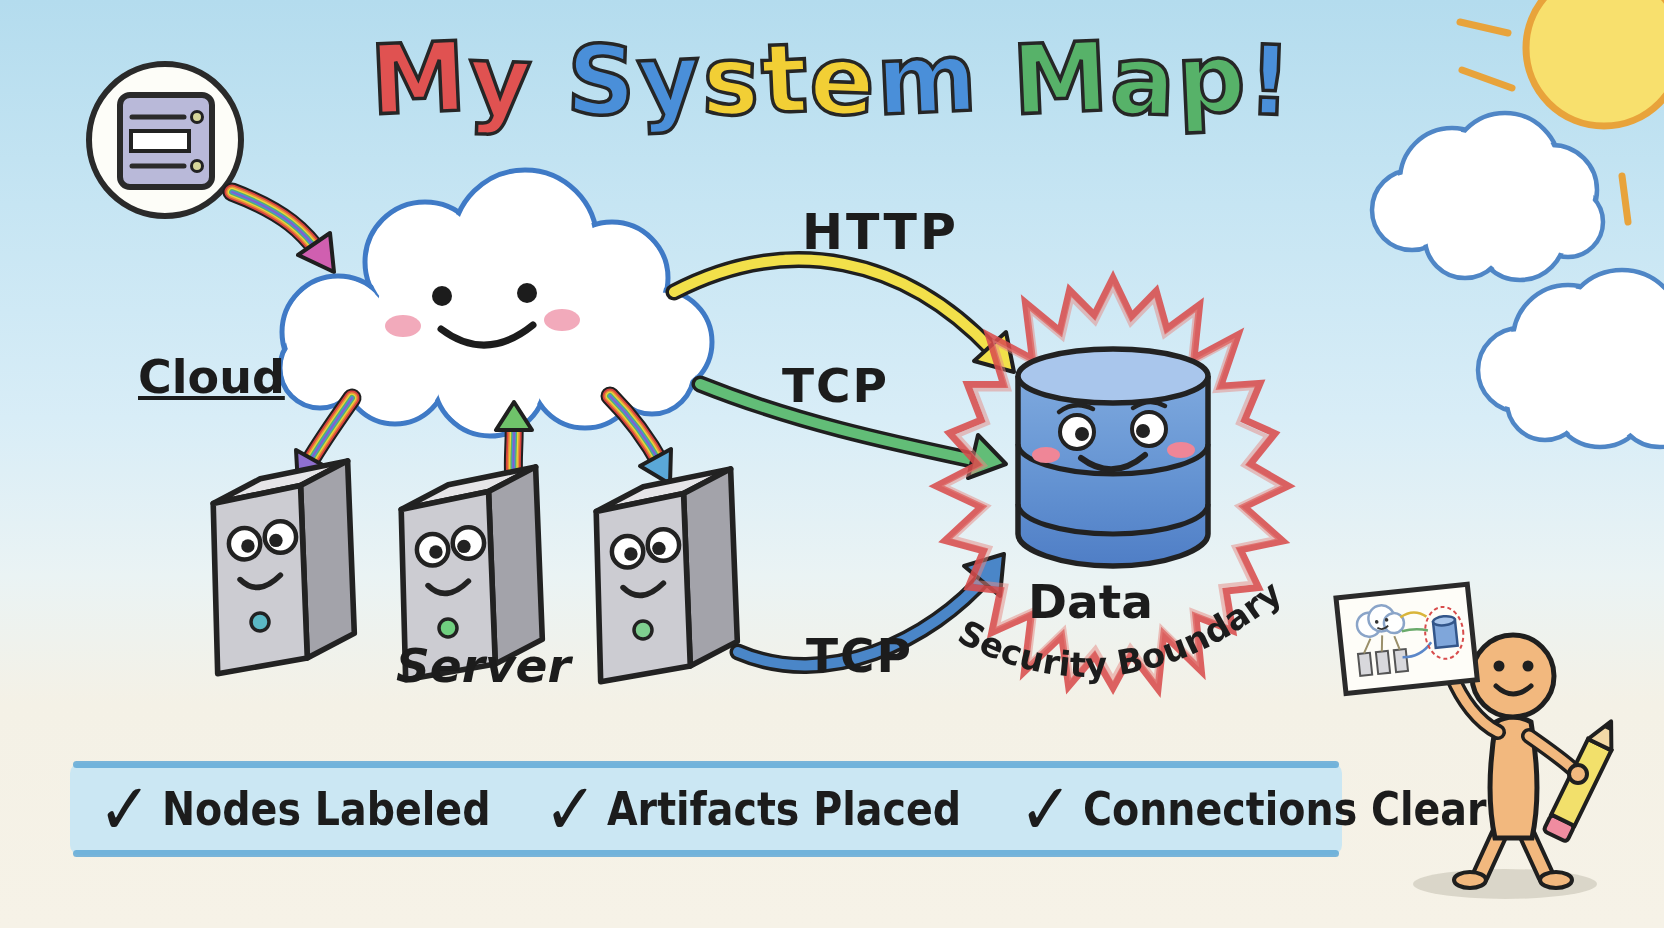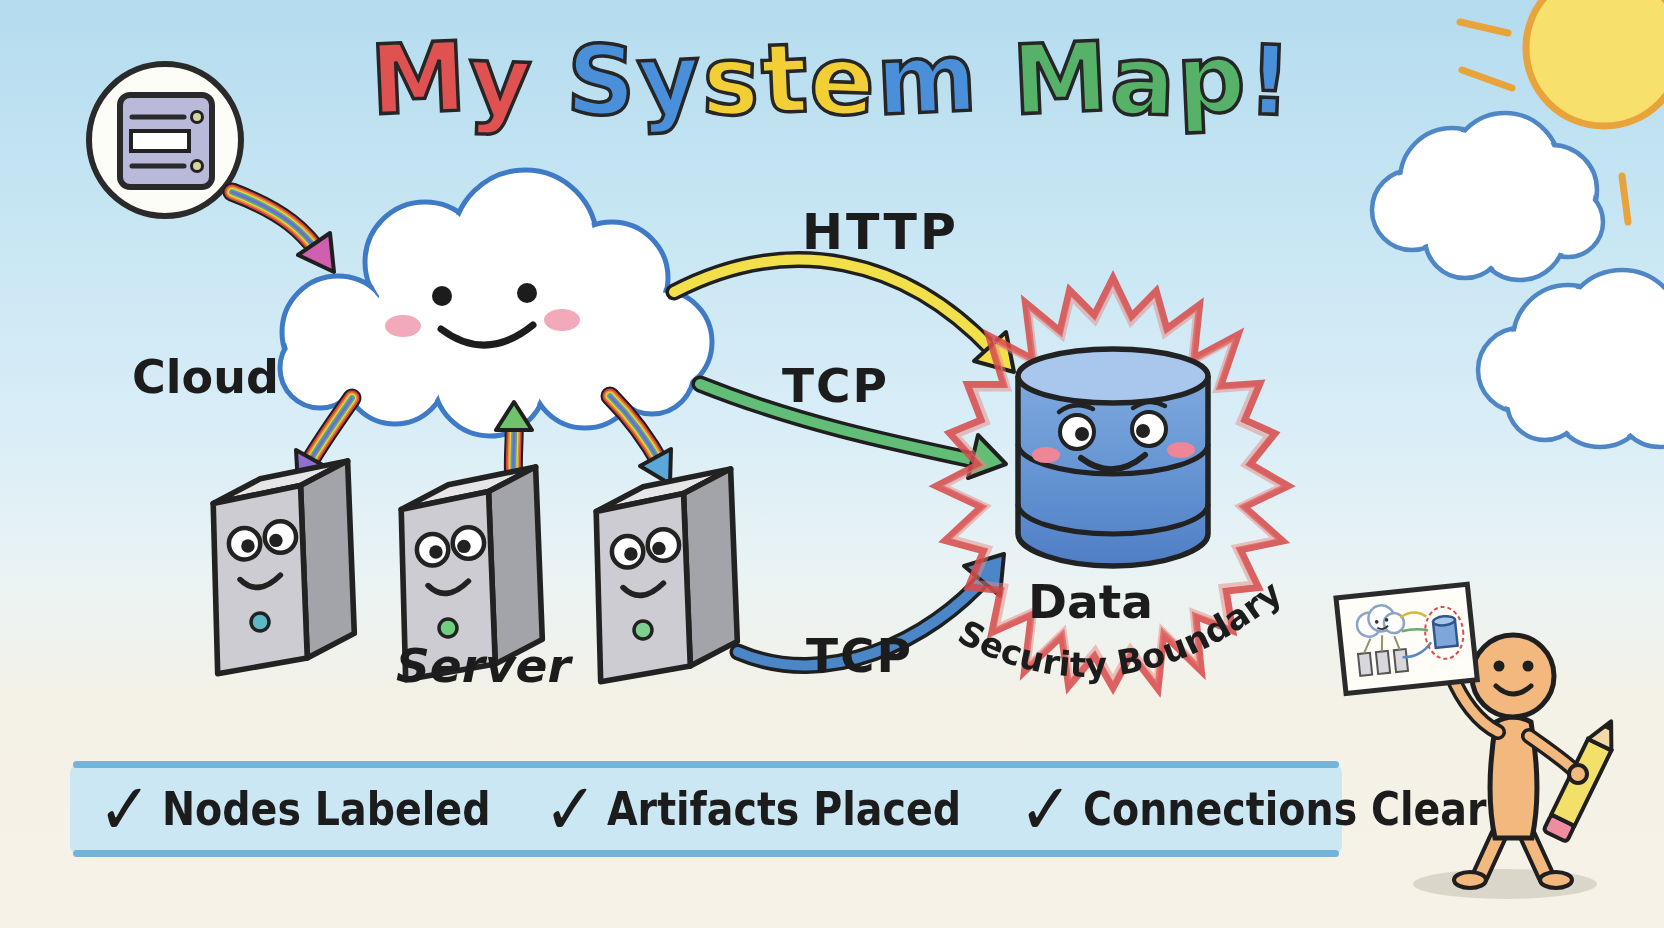--- a/index.html
+++ b/index.html
@@ -334,21 +334,21 @@
         <path d="M62,26 Q76,18 88,28" stroke="#d9b53a" stroke-width="2.5" fill="none"></path>
         <path d="M62,40 Q76,38 88,42" stroke="#6aaa6a" stroke-width="2.5" fill="none"></path>
         <path d="M60,66 Q78,68 90,54" stroke="#5b87c9" stroke-width="2.5" fill="none"></path>
         <ellipse cx="104" cy="46" rx="19" ry="26" fill="none" stroke="#d84c4c" stroke-width="2" stroke-dasharray="4,3"></ellipse>
         <rect x="94" y="34" width="22" height="26" fill="#7fa6da" stroke="#33568a" stroke-width="2.5"></rect>
         <ellipse cx="105" cy="34" rx="11" ry="4.5" fill="#a9c6ec" stroke="#33568a" stroke-width="2.5"></ellipse>
       </g>
     </g>
   </svg>
 
-  <div class="hand-label" style="left:132px;top:350px;font-size:46px;">Cloud</div>
+  <div class="hand-label" style="left:138px;top:350px;font-size:46px;text-decoration:underline;">Cloud</div>
   <div class="hand-label" style="left:396px;top:638px;font-size:47px;font-style:italic;">Server</div>
   <div class="hand-label" style="left:774px;top:204px;font-size:49px;letter-spacing:3px;margin-left:28px;">HTTP</div>
   <div class="hand-label" style="left:782px;top:358px;font-size:47px;letter-spacing:2px;">TCP</div>
   <div class="hand-label" style="left:806px;top:628px;font-size:47px;letter-spacing:2px;">TCP</div>
   <div class="hand-label" style="left:1028px;top:574px;font-size:47px;">Data</div>
 
   <div class="title" id="title" aria-label="My System Map!"><span class="title-letter" style="color: rgb(224, 82, 81);">M</span><span class="title-letter" style="color: rgb(224, 82, 81);">y</span><span class="title-space"></span><span class="title-letter" style="color: rgb(74, 143, 217);">S</span><span class="title-letter" style="color: rgb(74, 143, 217);">y</span><span class="title-letter" style="color: rgb(242, 207, 53);">s</span><span class="title-letter" style="color: rgb(242, 207, 53);">t</span><span class="title-letter" style="color: rgb(242, 207, 53);">e</span><span class="title-letter" style="color: rgb(74, 143, 217);">m</span><span class="title-space"></span><span class="title-letter" style="color: rgb(87, 178, 105);">M</span><span class="title-letter" style="color: rgb(87, 178, 105);">a</span><span class="title-letter" style="color: rgb(87, 178, 105);">p</span><span class="title-letter" style="color: rgb(74, 143, 217);">!</span></div>
 </div>
 
 </body></html>

